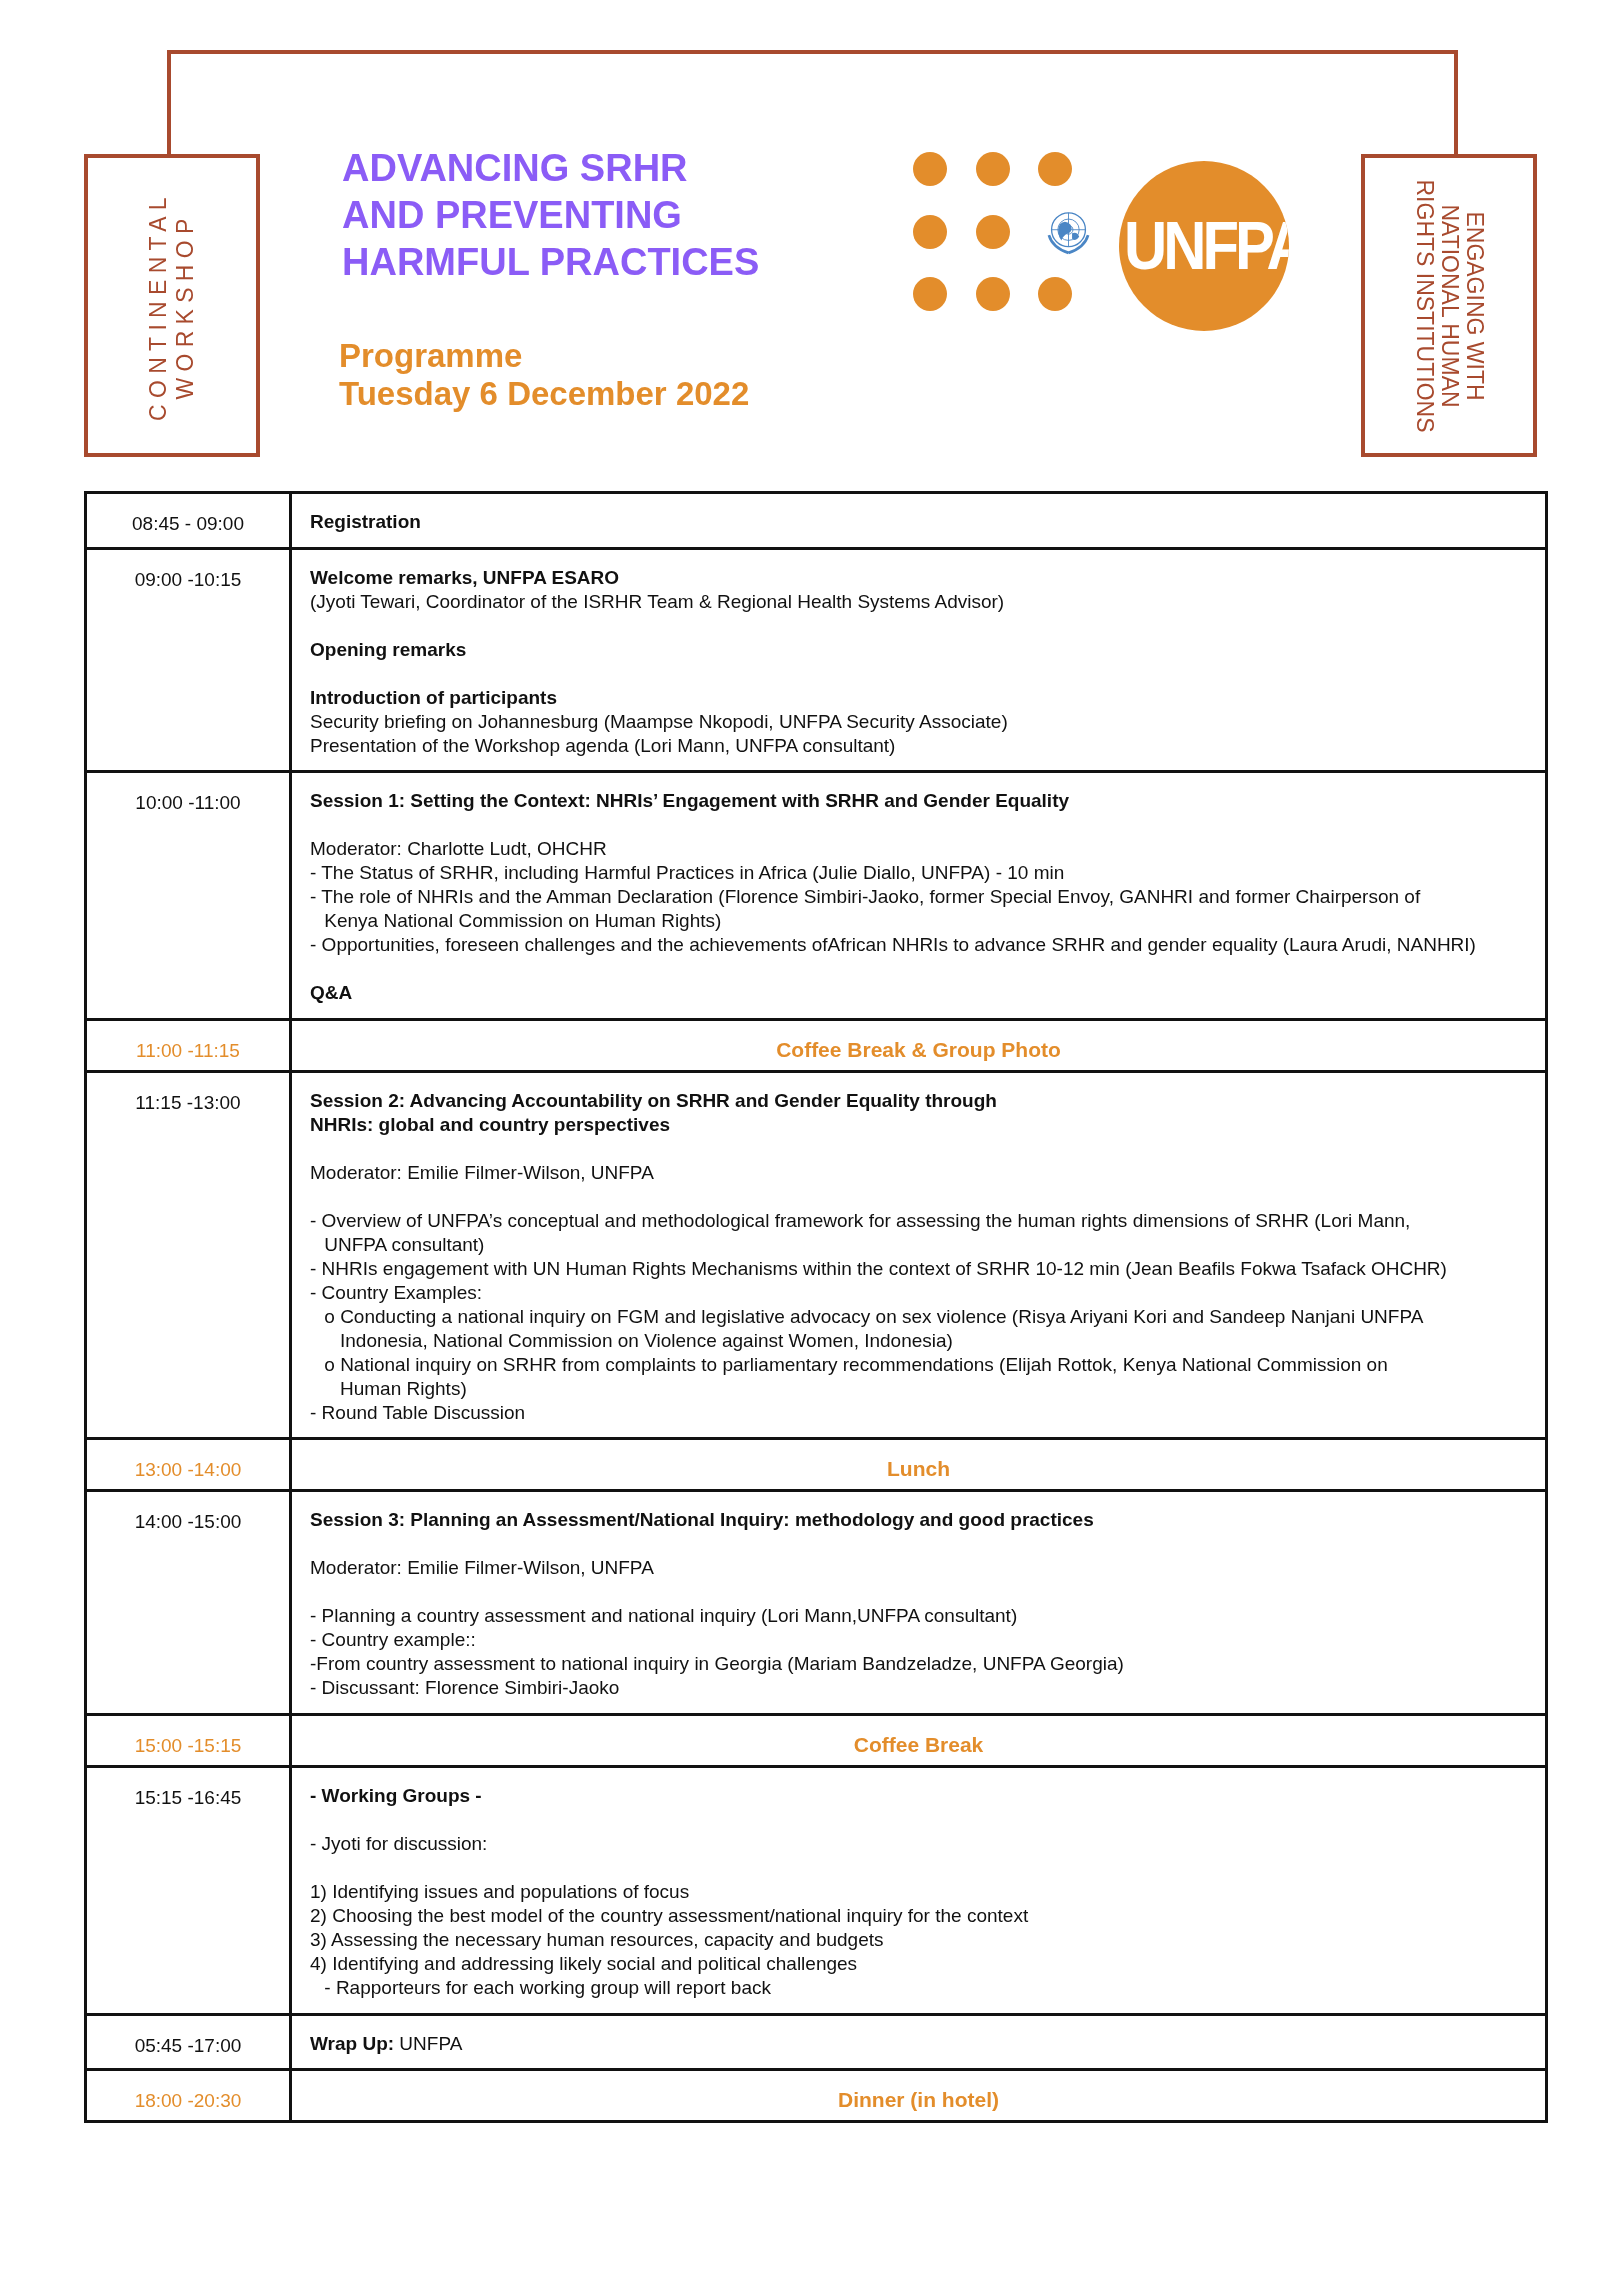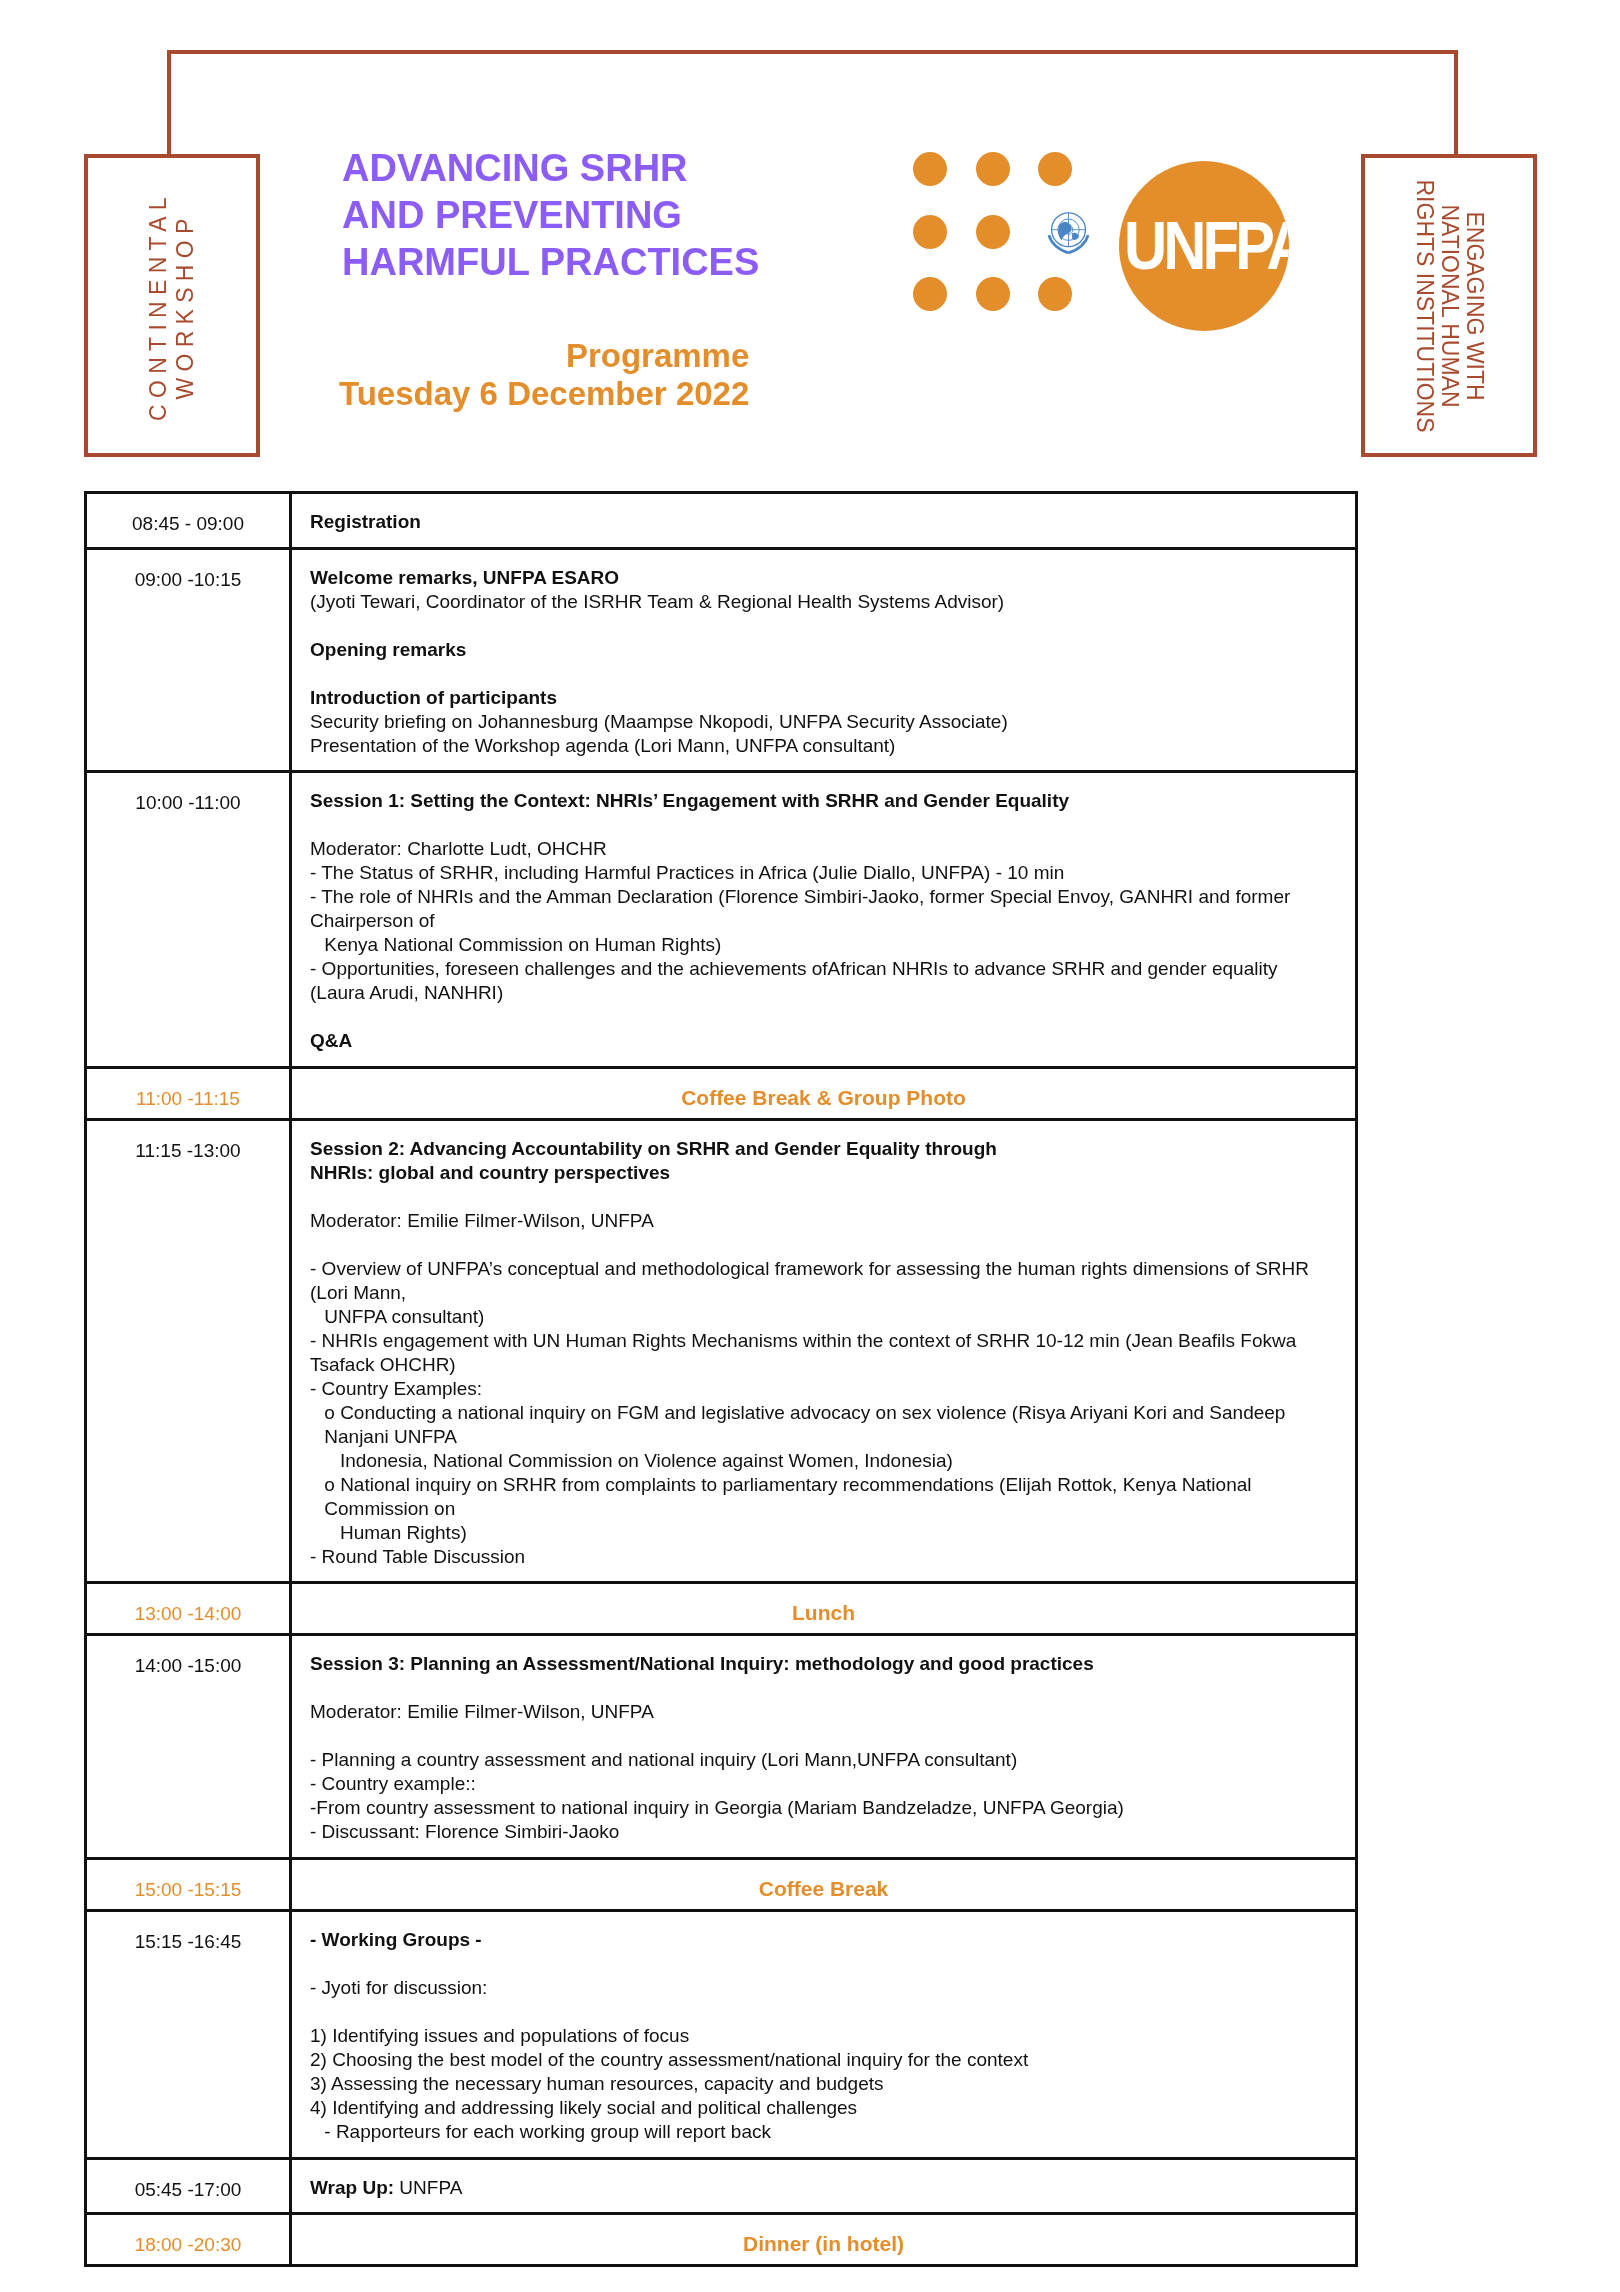--- a/index.html
+++ b/index.html
@@ -15,29 +15,29 @@
   .side-box.right { left: 1361px; }
 
   .vtext-left { position: absolute; left: 50%; top: 50%; transform: translate(-50%,-50%) rotate(-90deg);
     white-space: nowrap; color: #a84a2e; font-size: 23px; letter-spacing: 6.3px; line-height: 27px; text-align: center; }
   .vtext-right { position: absolute; left: 50%; top: 50%; transform: translate(-50%,-50%) rotate(90deg);
     white-space: nowrap; color: #a84a2e; font-size: 23px; line-height: 25px; text-align: center; }
 
   .title { position: absolute; left: 342px; top: 145px; color: #8b5cf6; font-weight: bold; font-size: 38px; line-height: 47px; }
   .title div { white-space: nowrap; }
   .programme { position: absolute; left: 339px; top: 337px; color: #e38d2b; font-weight: bold; font-size: 33px; line-height: 38px; }
-  .programme div { white-space: nowrap; text-align: right; }
+  .programme div { white-space: nowrap; }
 
   .logo { position: absolute; left: 913px; top: 143px; width: 376px; height: 179px; }
   .dot { position: absolute; width: 34px; height: 34px; border-radius: 50%; background: #e38d2b; }
   .un-emblem { position: absolute; left: 127px; top: 60px; width: 57px; height: 57px; }
   .unfpa-circle { position: absolute; left: 206px; top: 18px; width: 170px; height: 170px; border-radius: 50%; background: #e38d2b; overflow: hidden; }
   .unfpa-text { position: absolute; left: 5.4px; top: 45px; color: #fff; font-weight: bold; font-size: 68px; letter-spacing: -4.5px; transform: scaleX(0.88); transform-origin: left center; white-space: nowrap; }
 
-  table.agenda { position: absolute; left: 84px; top: 491px; width: 1274px; border-collapse: collapse; table-layout: fixed; }
+  table.agenda { position: absolute; left: 84px; top: 491px; width: 1464px; border-collapse: collapse; table-layout: fixed; }
   table.agenda td { border: 3.6px solid #111; vertical-align: top; font-size: 19px; line-height: 24px; }
   td.time { width: 184px; text-align: center; padding: 18px 9px 9px 9px; white-space: nowrap; }
   td.content { padding: 16px 18px 12.5px 18px; }
   tr.break td { vertical-align: middle; padding-bottom: 7.2px; }
   tr.break td.time { color: #e38d2b; }
   tr.break td.content { color: #e38d2b; font-weight: bold; text-align: center; font-size: 21px; }
   .b { font-weight: bold; margin-top: 8px; }
   .line { min-height: 24px; white-space: pre-wrap; }
   .gap { height: 24px; }
   .ind1 { padding-left: 14.3px; }

